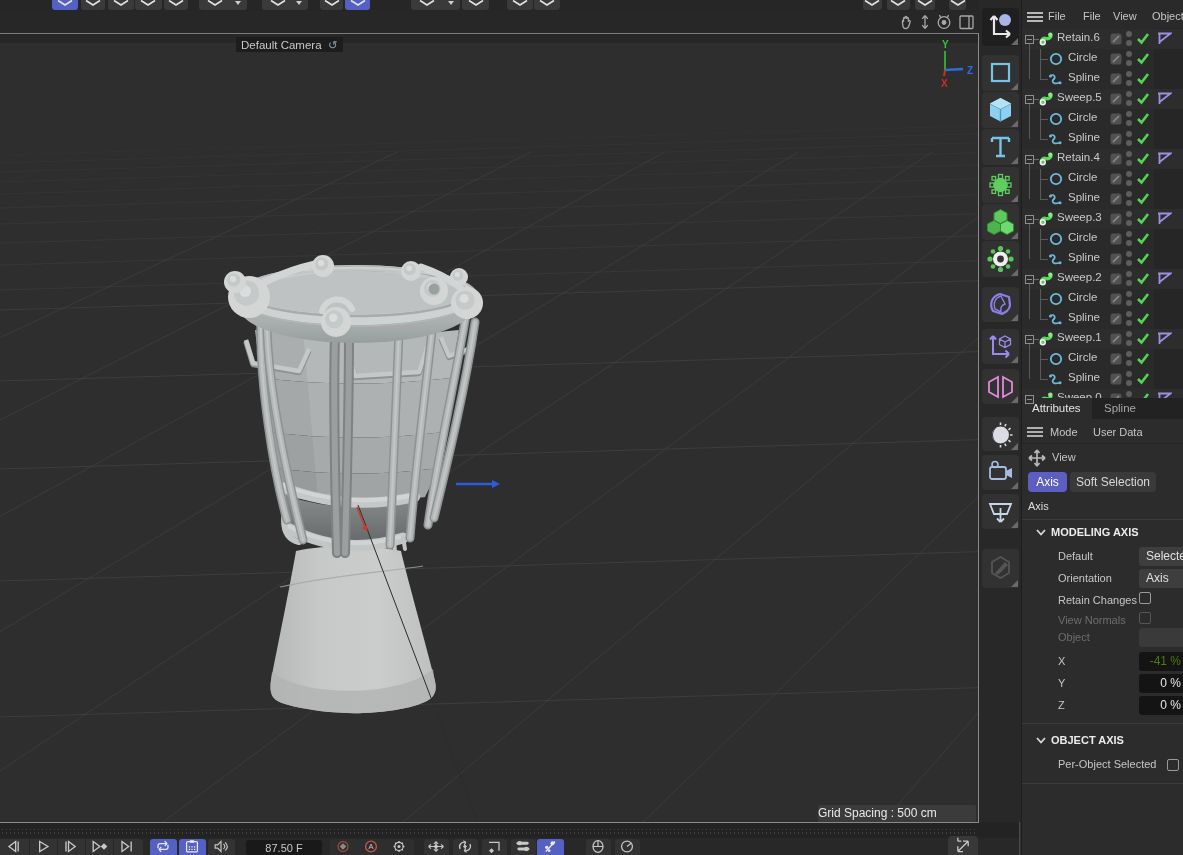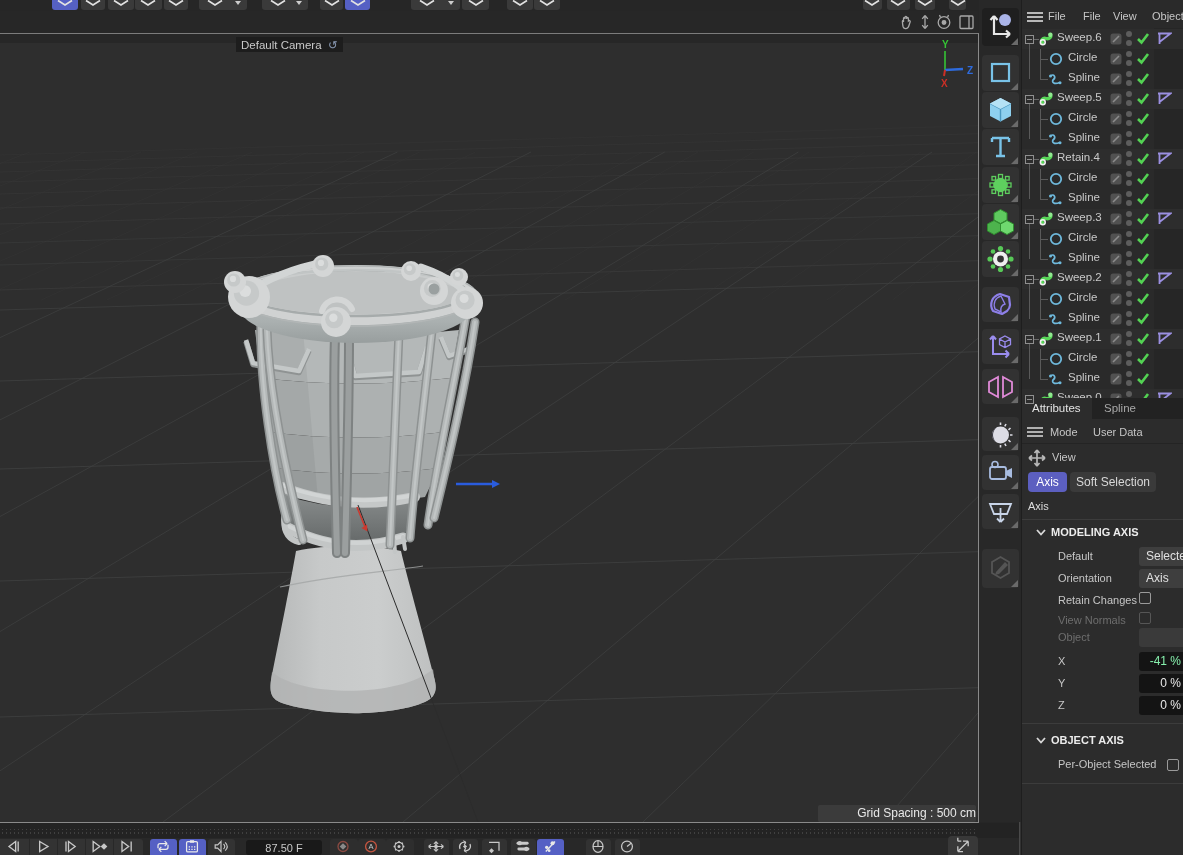--- a/index.html
+++ b/index.html
@@ -274,21 +274,21 @@
   </svg>
 <div style="left:236px;top:37px;height:15px;background:#1d1d1d;padding:1px 5px;font-size:11.5px;color:#c9c9c9">Default Camera&nbsp; <span style="color:#8a9ab5">↺</span></div>
 <svg width="50" height="50" viewBox="0 0 50 50" style="position:absolute;left:930px;top:38px">
 <text x="12" y="10" fill="#35c435" font-size="10" font-weight="bold">Y</text>
 <line x1="15" y1="13" x2="15" y2="32" stroke="#35c435" stroke-width="1.6"></line>
 <line x1="15" y1="32" x2="33" y2="31" stroke="#2e6bdd" stroke-width="2.4"></line>
 <text x="37" y="36" fill="#2e6bdd" font-size="10" font-weight="bold">Z</text>
 <line x1="15" y1="32" x2="14" y2="38" stroke="#cc2f26" stroke-width="2"></line>
 <text x="11" y="49" fill="#cc2f26" font-size="10" font-weight="bold">X</text>
 </svg>
-<div style="left:818px;top:805px;width:158px;height:17px;background:#3b3b3b;border-radius:2px;font-size:12px;color:#e8e8e8;text-align:right;line-height:17px">Grid Spacing : 500 cm</div>
+<div style="left:818px;top:805px;width:158px;height:17px;background:#3b3b3b;border-radius:2px;font-size:12px;color:#e8e8e8;text-align:left;line-height:17px">Grid Spacing : 500 cm</div>
 <div style="left:0;top:823px;width:1020px;height:15px;background:#232323"></div>
 <div style="left:2px;top:829px;width:975px;height:1px;background:repeating-linear-gradient(90deg,#424242 0px,#424242 1px,transparent 1px,transparent 4px)"></div>
 <div style="left:2px;top:832px;width:975px;height:2px;background:repeating-linear-gradient(90deg,#404040 0px,#404040 1px,transparent 1px,transparent 4px)"></div>
 <div style="left:0;top:838px;width:1020px;height:17px;background:#282828"></div>
 <div style="left:0px;top:839px;width:143px;height:16px;background:#333333;border-radius:0 3px 0 0"></div>
 <div style="left:29px;top:839px;width:1px;height:16px;background:#282828"></div>
 <div style="left:57px;top:839px;width:1px;height:16px;background:#282828"></div>
 <div style="left:85px;top:839px;width:1px;height:16px;background:#282828"></div>
 <div style="left:113px;top:839px;width:1px;height:16px;background:#282828"></div>
 <div style="left:1px;top:839px;width:28px;height:16px;background:none;border-radius:3px 3px 0 0"><svg width="26" height="15" viewBox="0 0 26 18">
@@ -503,21 +503,21 @@
   </div>
 <div style="position:absolute;left:1022px;top:29px;width:161px;height:20px;background:#2d2d2d"></div>
 <div style="position:absolute;left:1025px;top:35px;width:9px;height:9px;border:1px solid #8f8f8f;background:#2d2d2d;z-index:3"></div>
 <div style="position:absolute;left:1027px;top:39px;width:5px;height:1px;background:#8f8f8f;z-index:4"></div>
 <div style="position:absolute;left:1034px;top:39px;width:5px;height:1px;background:#6a6a6a"></div>
 <svg width="15" height="15" viewBox="0 0 15 15" style="position:absolute;left:1039px;top:31px">
 <path d="M3.5,11.5 C1.5,9.5 4,6.5 7,7.5 C10,8.5 13,6 11,3.5" stroke="#57d657" stroke-width="3.4" fill="none" stroke-linecap="round"></path>
 <circle cx="3.8" cy="11.2" r="2.4" fill="none" stroke="#efefef" stroke-width="1.6"></circle>
 <circle cx="11.4" cy="3.8" r="2.2" fill="#8fe88f"></circle>
 </svg>
-<div class="omtxt" style="left:1057px;top:31px">Sweep.6</div>
+<div class="omtxt" style="left:1057px;top:31px">Retain.6</div>
 <svg width="12" height="12" viewBox="0 0 12 12" style="position:absolute;left:1110px;top:33px">
 <rect x="0.5" y="0.5" width="11" height="11" rx="2.5" fill="#515151"></rect>
 <path d="M3,9 L9,3" stroke="#8b8b8b" stroke-width="1.6"></path>
 </svg>
 <div style="position:absolute;left:1126px;top:31px;width:6px;height:6px;border-radius:50%;background:#5d5d5d"></div>
 <div style="position:absolute;left:1126px;top:40px;width:6px;height:6px;border-radius:50%;background:#5d5d5d"></div>
 <svg width="14" height="13" viewBox="0 0 14 13" style="position:absolute;left:1136px;top:32px">
 <path d="M2,7 L5.5,10.5 L12,2" stroke="#53d253" stroke-width="2.6" fill="none"></path>
 </svg>
 <svg width="14" height="13" viewBox="0 0 14 13" style="position:absolute;left:1158px;top:32px">
@@ -922,21 +922,21 @@
 <div style="left:1139px;top:547px;width:44px;height:19px;background:#3e3e3e;border-radius:3px 0 0 3px;font-size:12px;color:#e0e0e0;padding-left:7px;line-height:19px">Selected</div>
 <div class="lbl " style="left:1058px;top:572px">Orientation</div>
 <div style="left:1139px;top:569px;width:44px;height:19px;background:#3e3e3e;border-radius:3px 0 0 3px;font-size:12px;color:#e0e0e0;padding-left:7px;line-height:19px">Axis</div>
 <div class="lbl " style="left:1058px;top:594px">Retain Changes</div>
 <div style="left:1139px;top:592px;width:12px;height:12px;border:1.5px solid #9a9a9a;border-radius:2px"></div>
 <div class="lbl dis" style="left:1058px;top:614px">View Normals</div>
 <div style="left:1139px;top:612px;width:12px;height:12px;border:1.5px solid #565656;border-radius:2px"></div>
 <div class="lbl dis" style="left:1058px;top:631px">Object</div>
 <div style="left:1139px;top:628px;width:44px;height:19px;background:#3a3a3a;border-radius:3px 0 0 3px"></div>
 <div class="lbl " style="left:1058px;top:655px">X</div>
-<div style="left:1139px;top:652px;width:44px;height:19px;background:#141414;border-radius:3px 0 0 3px;font-size:12px;color:#86efac;text-align:right;padding-right:2px;line-height:19px">-41 %</div>
+<div style="left:1139px;top:652px;width:44px;height:19px;background:#141414;border-radius:3px 0 0 3px;font-size:12px;color:#4d7c0f;text-align:right;padding-right:2px;line-height:19px">-41 %</div>
 <div class="lbl " style="left:1058px;top:677px">Y</div>
 <div style="left:1139px;top:674px;width:44px;height:19px;background:#141414;border-radius:3px 0 0 3px;font-size:12px;color:#e8e8e8;text-align:right;padding-right:2px;line-height:19px">0 %</div>
 <div class="lbl " style="left:1058px;top:699px">Z</div>
 <div style="left:1139px;top:696px;width:44px;height:19px;background:#141414;border-radius:3px 0 0 3px;font-size:12px;color:#e8e8e8;text-align:right;padding-right:2px;line-height:19px">0 %</div>
 <div style="left:1022px;top:723px;width:161px;height:1px;background:#3c3c3c"></div>
 <svg width="10" height="7" viewBox="0 0 10 7" style="position:absolute;left:1036px;top:737px">
     <path d="M1,1 L5,5.5 L9,1" stroke="#d8d8d8" stroke-width="1.8" fill="none"></path>
   </svg>
 <div style="left:1051px;top:734px;font-size:11px;font-weight:bold;color:#ececec">OBJECT AXIS</div>
 <div class="lbl" style="left:1058px;top:758px">Per-Object Selected</div>

